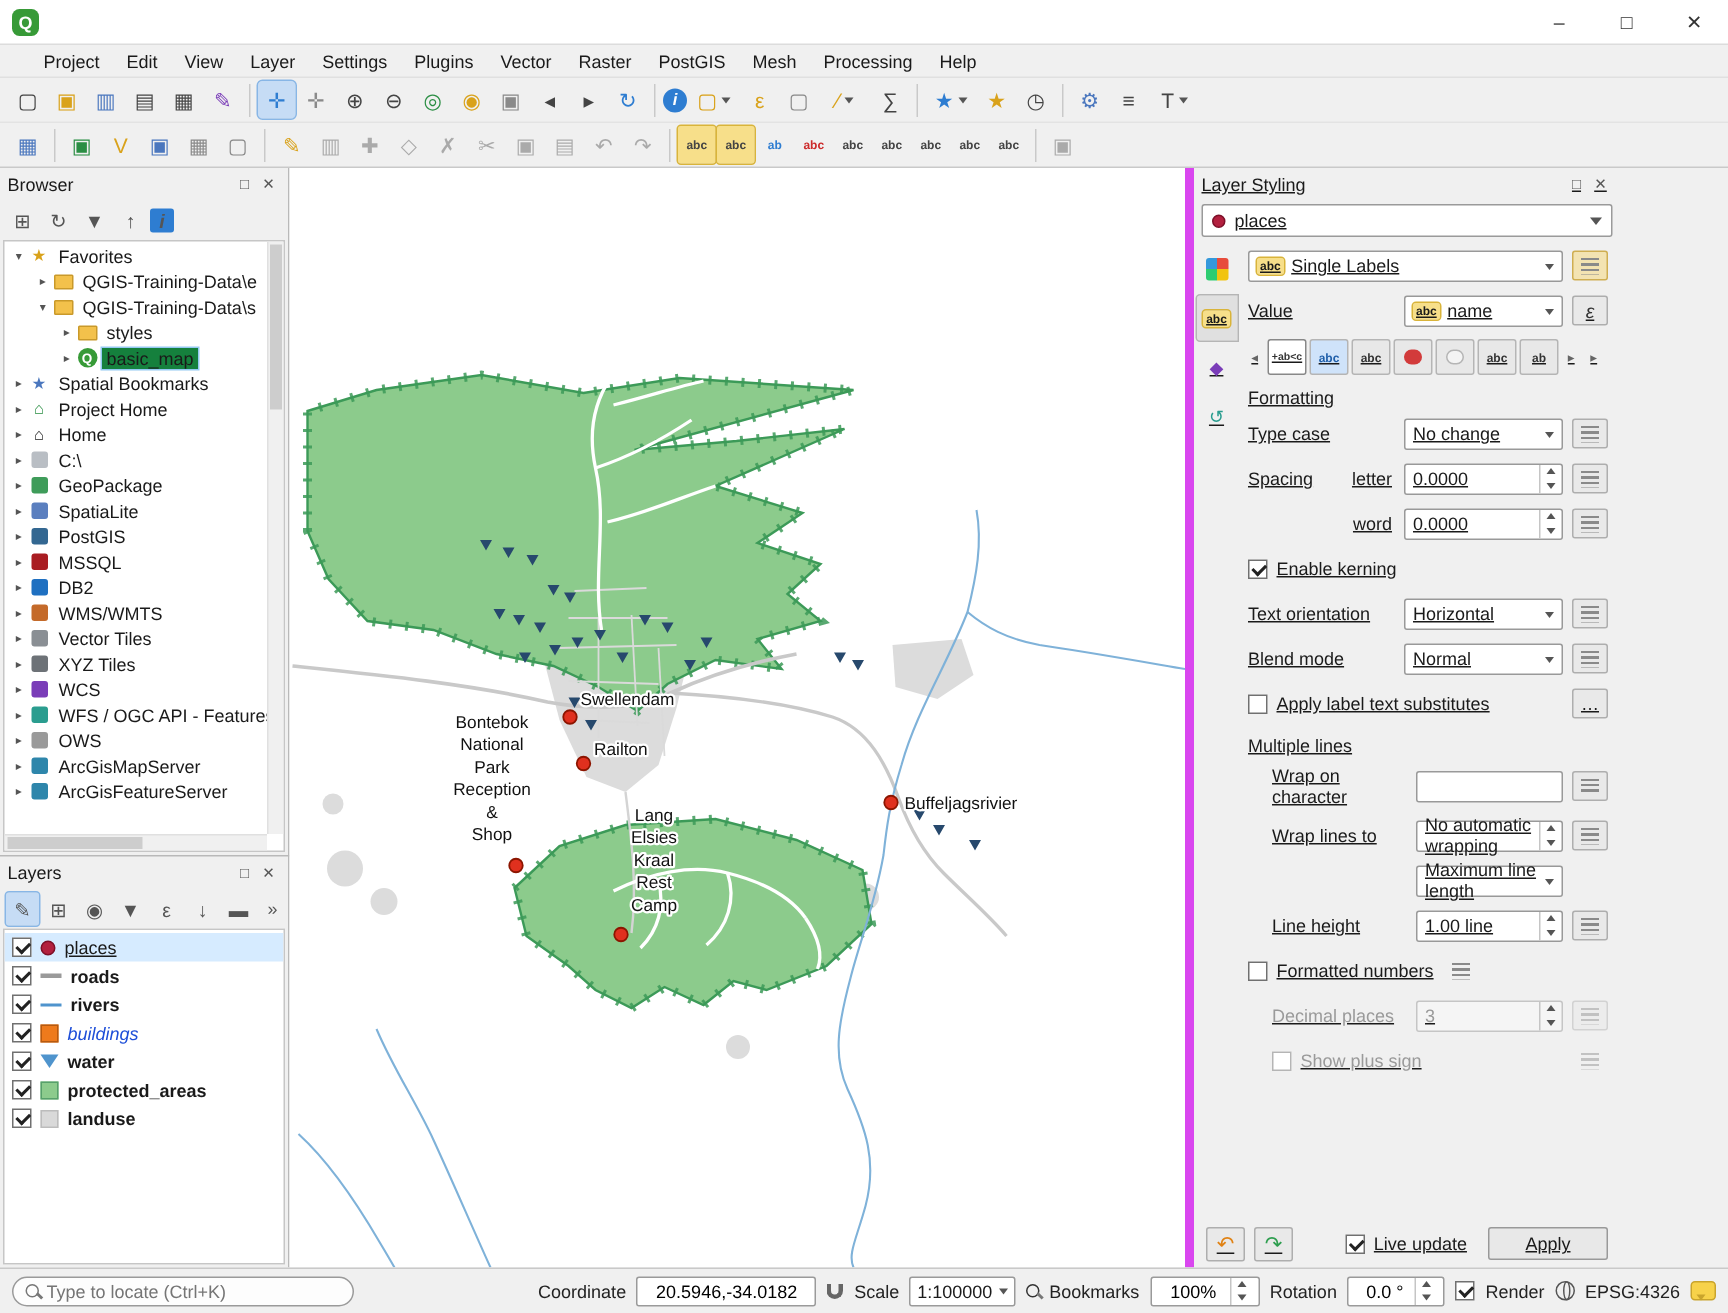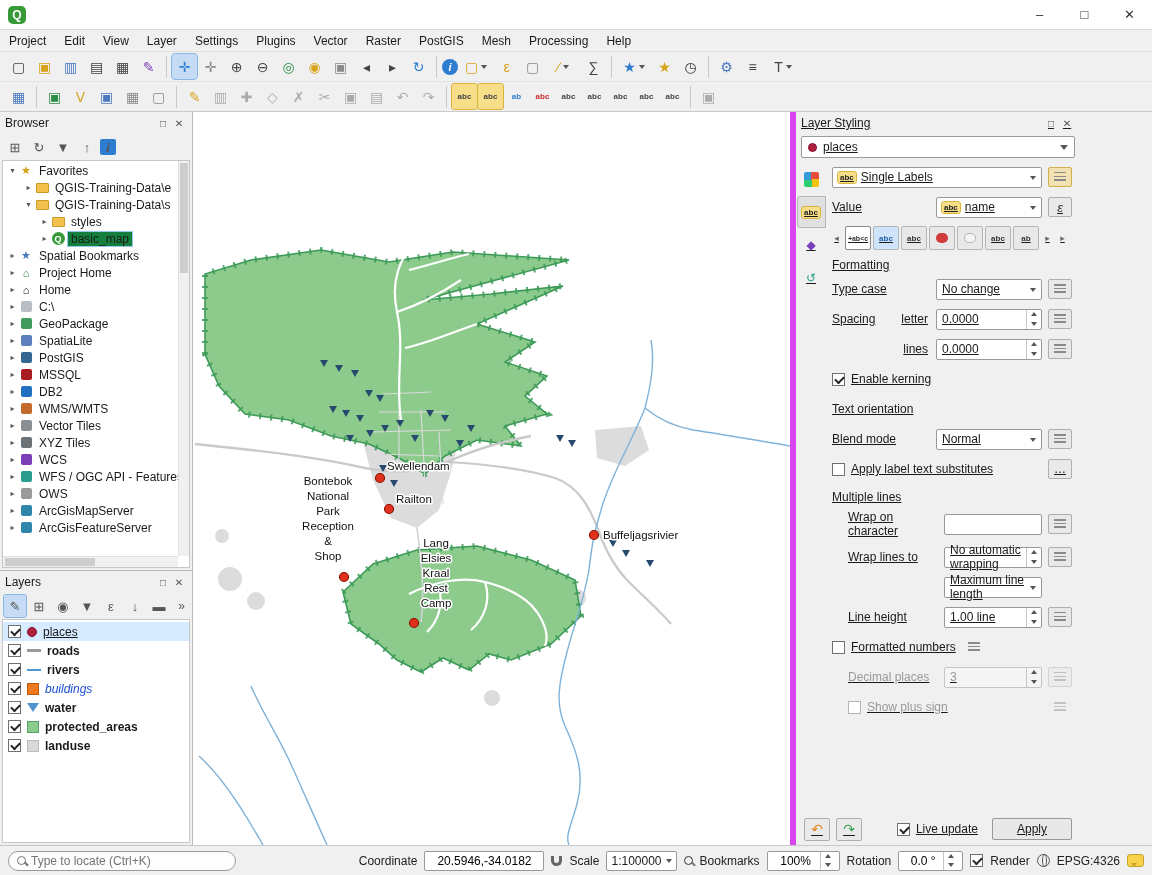--- a/index.html
+++ b/index.html
@@ -6,21 +6,21 @@
   html,body { width:1152px; height:875px; overflow:hidden; }
   body { font-family:"Liberation Sans",sans-serif; font-size:12px; color:#1a1a1a; background:#f0f0f0; position:relative; }
 
   
   .titlebar { position:absolute; top:0; left:0; width:1152px; height:30px; background:#fff; border-bottom:1px solid #dcdcdc; display:flex; align-items:center; }
   .qgis-logo { width:18px; height:18px; margin:0 8px; background:#379a37; border-radius:5px; color:#fff; font-weight:bold; font-size:12px; display:flex; align-items:center; justify-content:center; }
   .win-title { flex:1; font-size:12px;margin-top:40px; }
   .win-btn { width:45px; height:29px; display:flex; align-items:center; justify-content:center; font-size:13px; color:#333; }
 
   
-  .menubar { position:absolute; top:30px; left:0; width:1152px; height:22px; background:#f0f0f0; border-bottom:1px solid #e0e0e0; display:flex; align-items:center; }
+  .menubar { position:absolute; top:30px; left:0; width:1152px; height:22px; background:#f0f0f0; border-bottom:1px solid #e0e0e0; display:flex; align-items:center;padding-left:20px; }
   .menu-item { padding:3px 9px; }
 
   
   .toolbar { position:absolute; left:0; width:1152px; height:30px; background:#f0f0f0; display:flex; align-items:center; padding-left:6px; gap:1px; }
   .tb1 { top:52px; border-bottom:1px solid #e3e3e3; }
   .tb2 { top:82px; border-bottom:1px solid #c9c9c9; }
   .tbtn { min-width:25px; height:25px; display:flex; align-items:center; justify-content:center; font-size:14px; border-radius:3px; position:relative; color:#444; }
   .tbtn.active { background:#c6dcf5; outline:1px solid #88b6e6; }
   .tbtn.has-dd { min-width:34px; }
   .tbtn.has-dd::after { content:""; border:3.5px solid transparent; border-top:4px solid #555; margin-left:3px; margin-top:4px; }
@@ -636,21 +636,21 @@
                 <b class="dn"></b>
               </span>
             </div>
           <span class="ddbtn">
               <i></i>
             </span>
         </div>
       </div>
       <div class="frow">
         <div class="flabel">
-            <span class="sub">lines</span>
+            <span class="sub">word</span>
           </div>
         <div class="fctrl">
           <div class="spin">
               <input value="0.0000" style="">
               <span class="spin-arrows">
                 <b class="up"></b>
                 <b class="dn"></b>
               </span>
             </div>
           <span class="ddbtn">
@@ -659,20 +659,28 @@
         </div>
       </div>
       <div class="frow">
         <span class="cb on"></span>
         <span style="margin-left:6px;">Enable kerning</span>
       </div>
       <div class="frow">
         <div class="flabel">
             <span>Text orientation</span>
           </div>
+        <div class="fctrl">
+          <div class="combo">
+              <span>Horizontal</span>
+            </div>
+          <span class="ddbtn">
+              <i></i>
+            </span>
+        </div>
       </div>
       <div class="frow">
         <div class="flabel">
             <span>Blend mode</span>
           </div>
         <div class="fctrl">
           <div class="combo">
               <span>Normal</span>
             </div>
           <span class="ddbtn">

